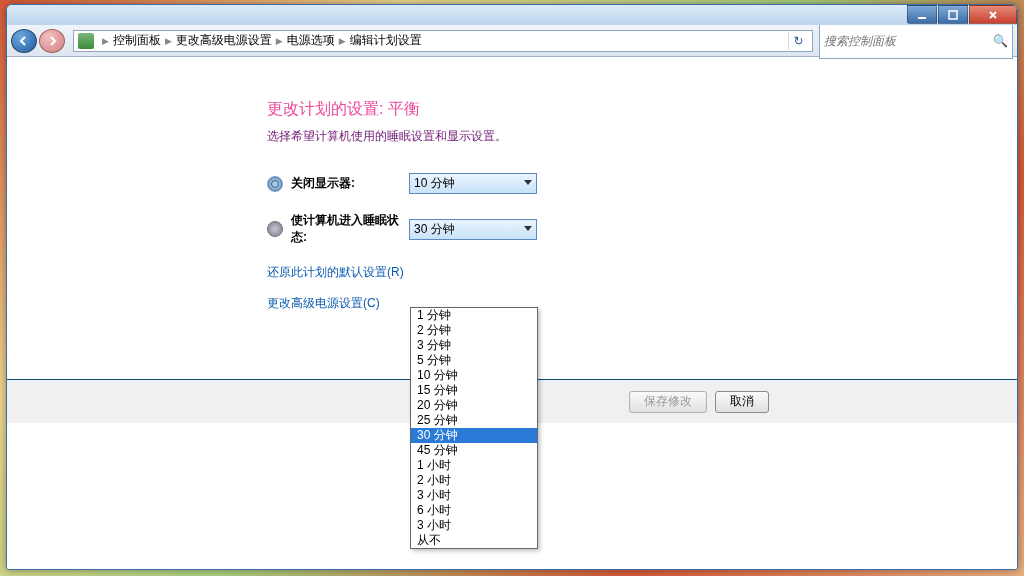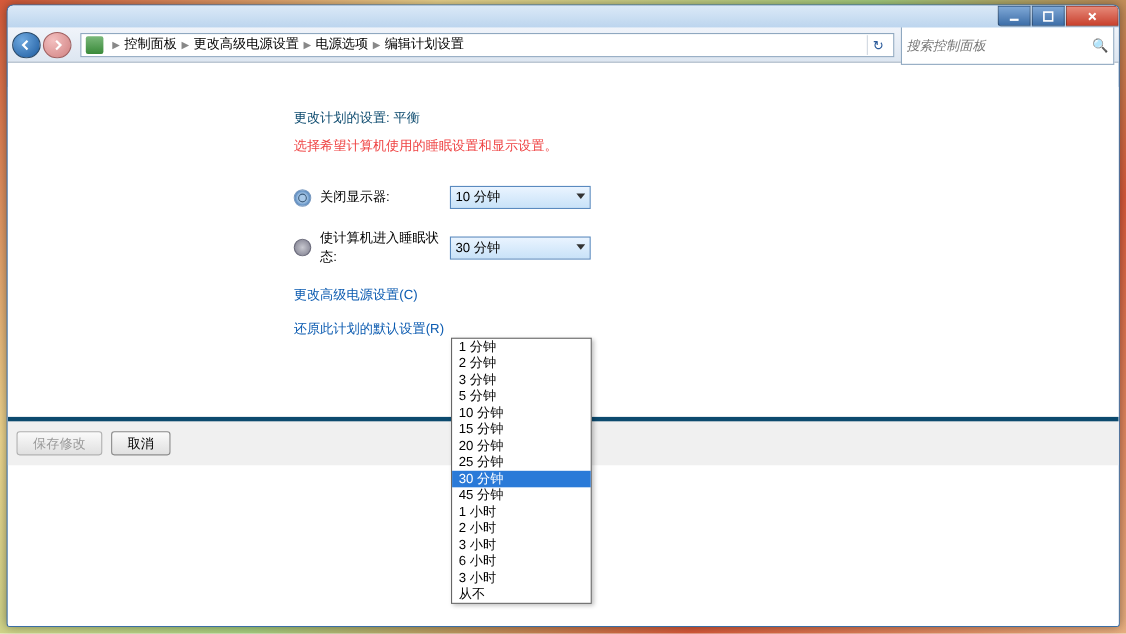--- a/index.html
+++ b/index.html
@@ -30,36 +30,36 @@
   .searchbox input { border:0; outline:0; flex:1; font-size:12px; color:#888; font-style:italic; }
   .searchbox .mag { color:#2a5a9a; font-size:12px; }
 
   
   .menurow { height: 22px; background: linear-gradient(#f8faff,#eaf0f8); border-bottom:1px solid #c8d4e2; display:flex; align-items:center; font-size:12px; padding-left:4px; }
   .menurow span { padding:2px 8px; cursor:default; }
 
   
   .content { position:absolute; top:74px; left:0; right:0; bottom:0; background:#fff; }
   .inner { padding: 20px 0 0 260px; }
-  h1.title { font-size:12px; font-weight:normal; color:#0c4a6e; margin-bottom:8px; }
-  .subtitle { font-size:12px; color:#ef4444; margin-bottom:28px; }
+  h1.title { font-size:16px; font-weight:normal; color:#ec4899; margin-bottom:8px; }
+  .subtitle { font-size:12px; color:#701a75; margin-bottom:28px; }
 
   .settingrow { display:flex; align-items:center; margin-bottom:18px; }
   .settingrow .icon { width:16px; height:16px; margin-right:8px; border-radius:50%; }
   .icon.display { background: radial-gradient(circle,#a8c8e8 40%,#5a8abf 70%); border:1px solid #7a9ac0; position:relative; }
   .icon.display::after{content:"";position:absolute;left:3px;top:3px;width:6px;height:6px;border:1px solid #3a5a7a;border-radius:50%;}
   .icon.sleep { background: radial-gradient(circle,#c8c8d0,#7a7a8a); border:1px solid #6a6a7a; }
-  .settingrow .lbl { width:118px; font-size:12px; }
+  .settingrow .lbl { width:118px; font-size:12px;font-weight:bold; }
 
   .combo { width:128px; height:21px; background: linear-gradient(#eaf4ff,#c8e2f8); border:1px solid #5a8abf; font-size:12px; padding:0 4px; display:flex; align-items:center; position:relative; cursor:default; }
   .combo .arrow { position:absolute; right:4px; top:6px; width:0; height:0; border-left:4px solid transparent; border-right:4px solid transparent; border-top:5px solid #333; }
 
   .link { font-size:12px; color:#0a5ab0; margin-bottom:14px; cursor:pointer; display:block; }
 
-  .footer { position:absolute; left:0; right:0; top:300px; height:44px; border-top:4px solid #0c4a6e; background:#f0f0f0; display:flex; align-items:center; padding-right:248px; }
+  .footer { position:absolute; left:0; right:0; top:300px; height:44px; border-top:1px solid #0c4a6e; background:#f0f0f0; display:flex; align-items:center; justify-content:flex-end; padding-right:248px; }
   .btn { height:22px; padding:0 14px; font-size:12px; border:1px solid #8a8a8a; background:linear-gradient(#fafafa,#e0e0e0); margin-left:8px; border-radius:3px; cursor:default; }
   .btn.disabled { color:#9a9a9a; border-color:#b0b0b0; }
 
   
   .dropdown { position:absolute; left:403px; top:228px; width:128px; background:#fff; border:1px solid #666; box-shadow:2px 2px 4px rgba(0,0,0,.25); z-index:50; }
   .dropdown .opt { font-size:12px; padding:0 6px; height:15px; line-height:15px; white-space:nowrap; cursor:default; }
   .dropdown .opt.sel { background:#2a7ad8; color:#fff; }
 </style>
 </head>
 <body>
@@ -133,22 +133,22 @@
 
       <div class="settingrow">
         <span class="icon sleep"></span>
         <span class="lbl">使计算机进入睡眠状态:</span>
         <div class="combo">
           <span>30 分钟</span>
           <span class="arrow"></span>
         </div>
       </div>
 
+      <span class="link">还原此计划的默认设置(R)</span>
       <span class="link">更改高级电源设置(C)</span>
-      <span class="link">还原此计划的默认设置(R)</span>
     </div>
 
     <div class="footer">
       <button class="btn disabled">保存修改</button>
       <button class="btn">取消</button>
     </div>
 
     <div class="dropdown" id="sleep-dropdown">
         <div class="opt">1 分钟</div>
         <div class="opt">2 分钟</div>

